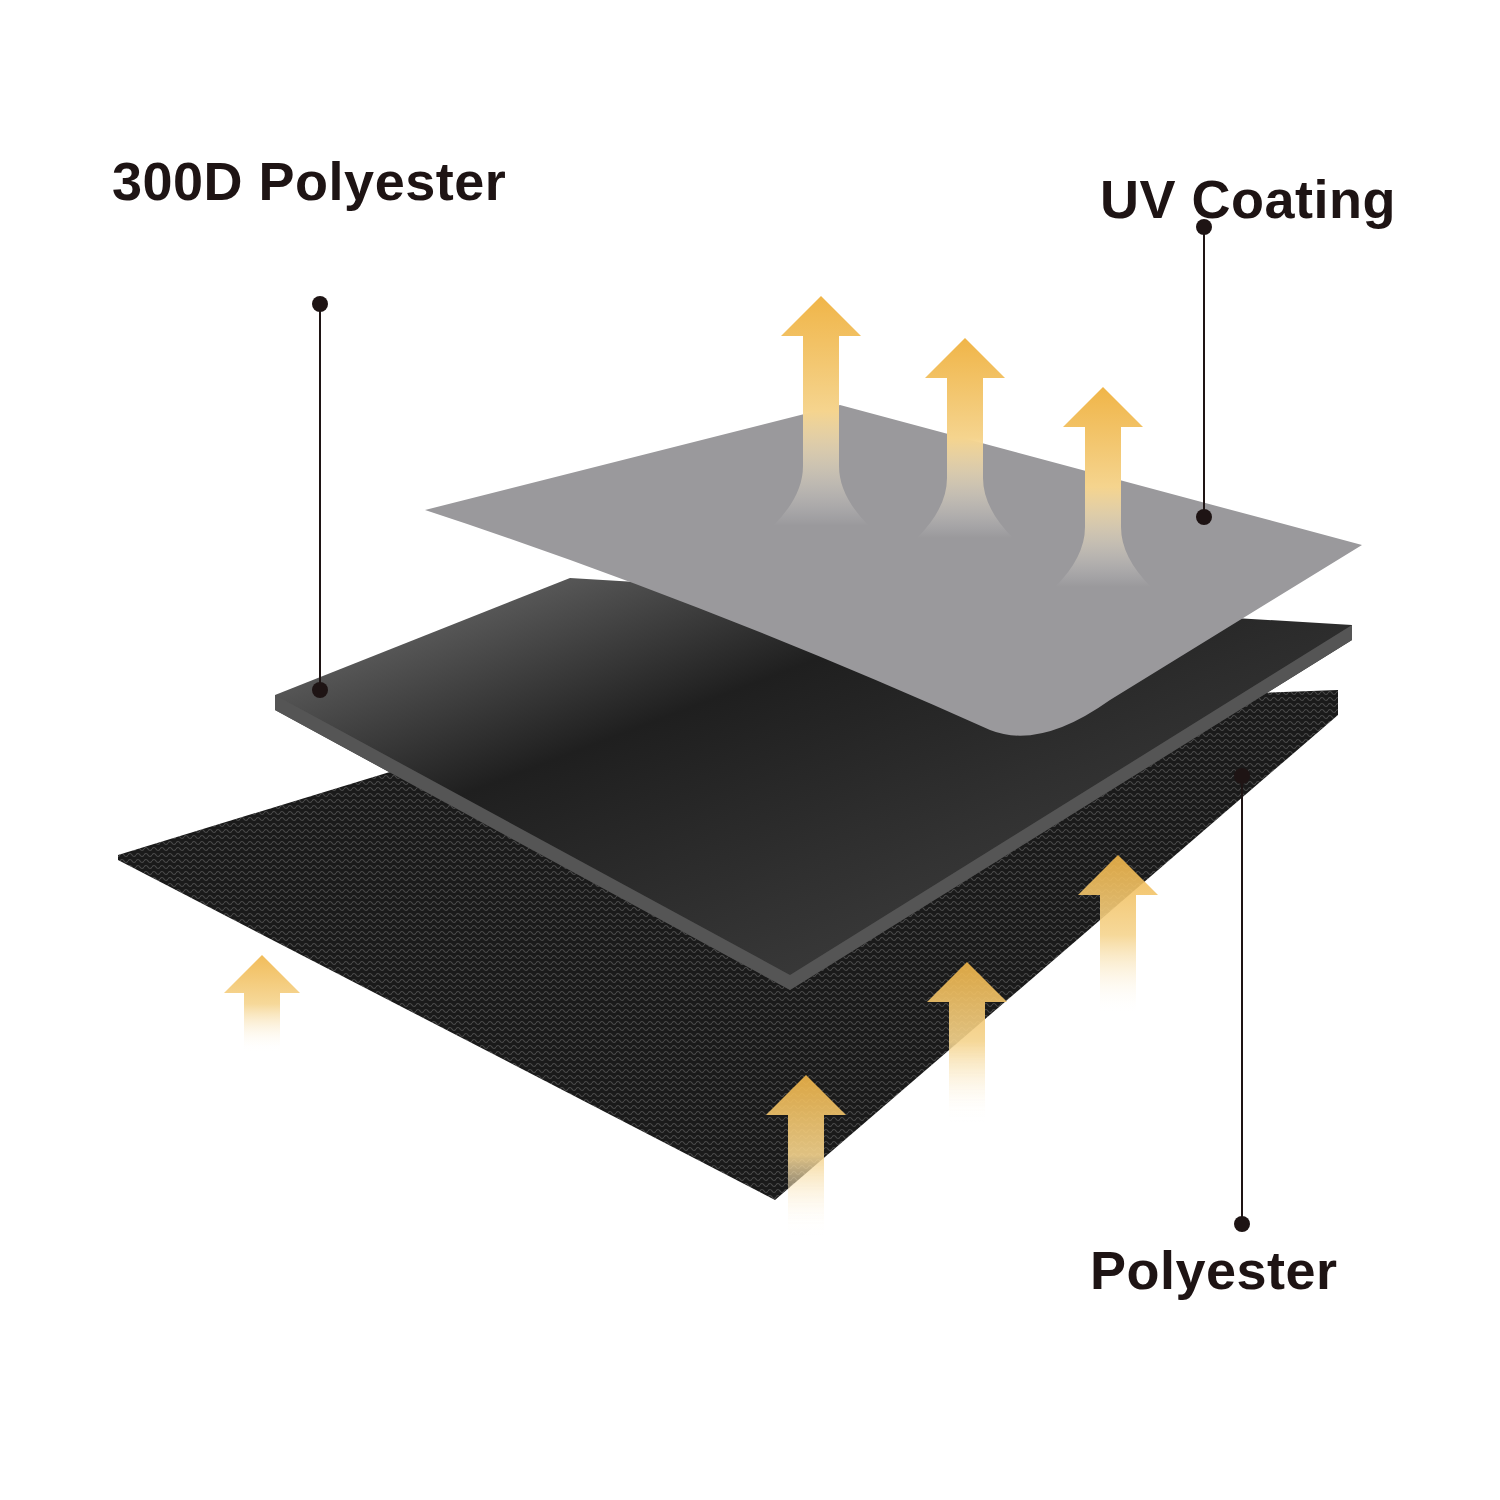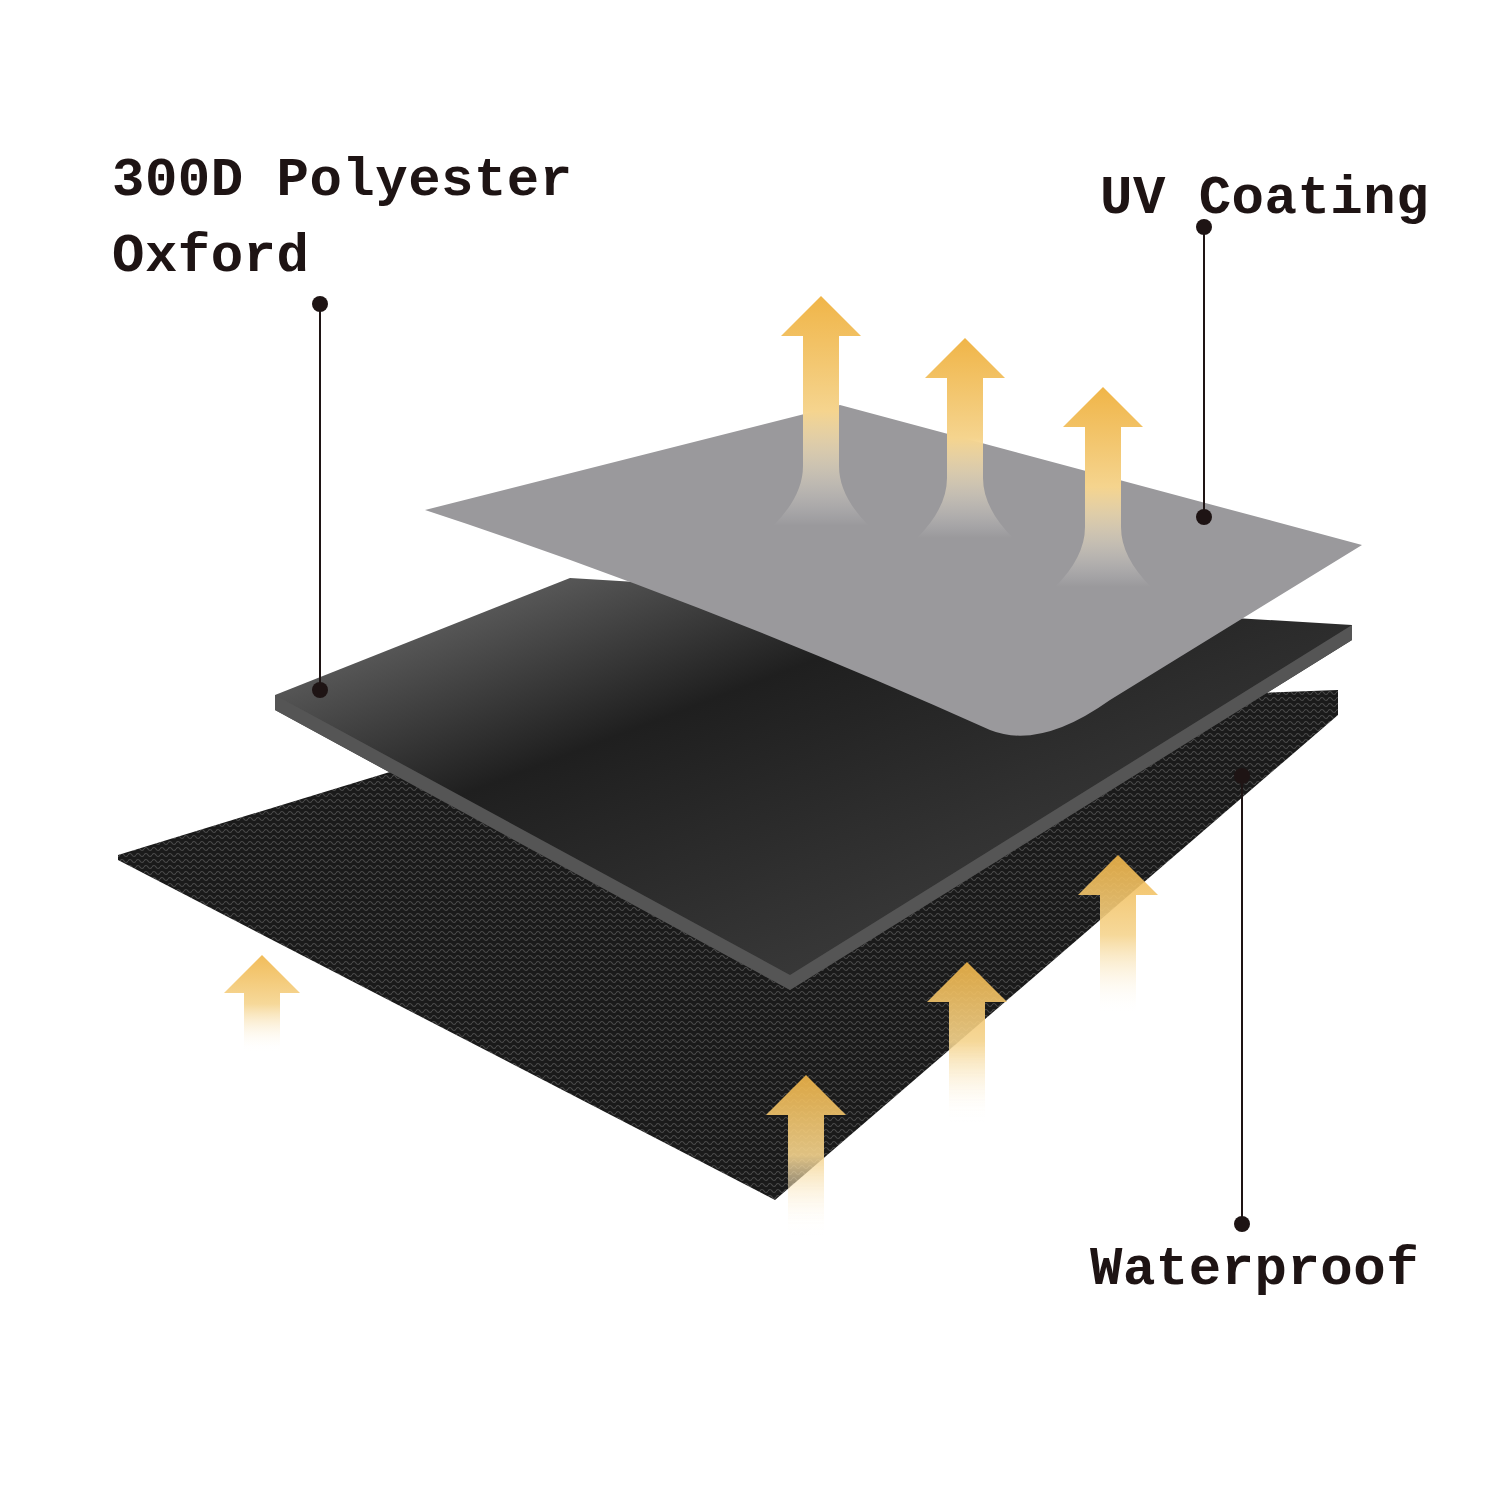--- a/index.html
+++ b/index.html
@@ -1,17 +1,17 @@
 <!DOCTYPE html>
 <html><head>
 <meta charset="utf-8">
 <style>
   html, body { margin:0; padding:0; background:#ffffff; }
   body { width:1500px; height:1500px; position:relative; overflow:hidden; font-family:"Liberation Sans", sans-serif; }
-  .label { position:absolute; font-weight:bold; color:#1e1414; font-size:54px; line-height:76px; letter-spacing:0.5px;font-family:Liberation Mono, monospace; }
+  .label { position:absolute; font-weight:bold; color:#1e1414; font-size:54px; line-height:76px; letter-spacing:0.5px; }
   .dot { position:absolute; width:16px; height:16px; border-radius:50%; background:#1e1414; }
   .line { position:absolute; width:2px; background:#1e1414; }
   svg.scene { position:absolute; left:0; top:0; }
 </style>
 </head>
 <body>
 
 <svg class="scene" width="1500" height="1500" viewBox="0 0 1500 1500">
   <defs>
     <linearGradient id="arrowGrad" x1="0" y1="0" x2="0" y2="1">
@@ -46,27 +46,26 @@
 
   <g>
     <path d="M821,296 l40,40 h-22 v130 q0,30 30,60 h-96 q30,-30 30,-60 v-130 h-22 z" fill="url(#arrowGrad)"></path>
     <path d="M965,338 l40,40 h-22 v100 q0,30 30,60 h-96 q30,-30 30,-60 v-100 h-22 z" fill="url(#arrowGrad)"></path>
     <path d="M1103,387 l40,40 h-22 v100 q0,30 30,60 h-96 q30,-30 30,-60 v-100 h-22 z" fill="url(#arrowGrad)"></path>
   </g>
 </svg>
 
 <div class="label" style="left:112px; top:143px;">
   <div>300D Polyester</div>
-  <div>Oxford</div>
 </div>
 <div class="dot" style="left:312px; top:296px;"></div>
 <div class="line" style="left:319px; top:304px; height:386px;"></div>
 <div class="dot" style="left:312px; top:682px;"></div>
 
 <div class="label" style="left:1100px; top:133px;margin-top:28px;">UV Coating</div>
 <div class="dot" style="left:1196px; top:219px;"></div>
 <div class="line" style="left:1203px; top:227px; height:290px;"></div>
 <div class="dot" style="left:1196px; top:509px;"></div>
 
 <div class="dot" style="left:1234px; top:768px;"></div>
 <div class="line" style="left:1241px; top:776px; height:448px;"></div>
 <div class="dot" style="left:1234px; top:1216px;"></div>
-<div class="label" style="left:1090px; top:1232px;">Waterproof</div>
+<div class="label" style="left:1090px; top:1232px;">Polyester</div>
 
 </body></html>

